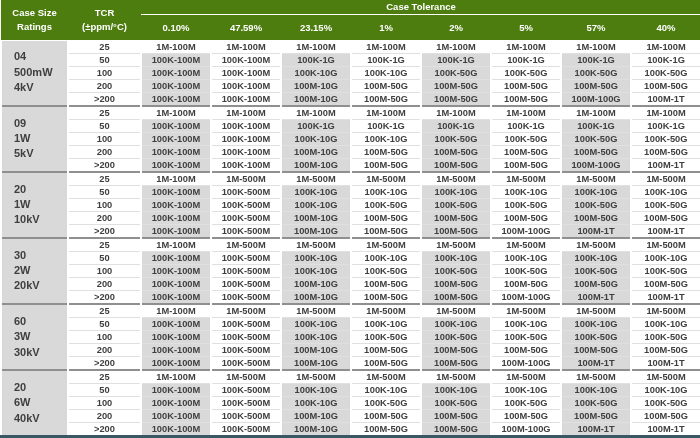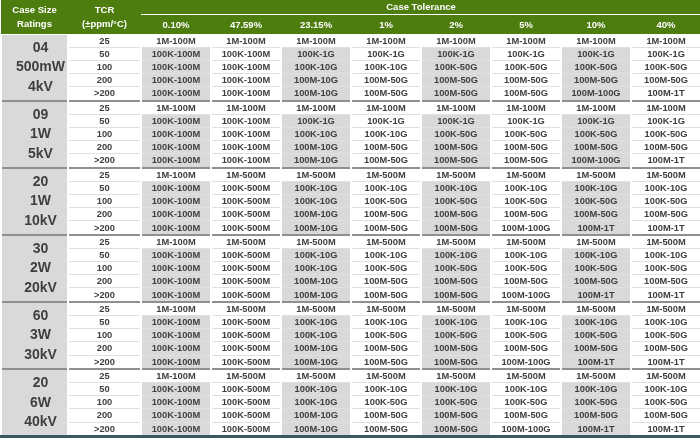--- a/index.html
+++ b/index.html
@@ -2,30 +2,30 @@
 <html><head>
 <meta charset="utf-8">
 <style>
   html,body{margin:0;padding:0;background:#fff;}
   .page{width:700px;height:438px;overflow:hidden;background:#fff;}
   table{width:700px;height:438px;border-collapse:collapse;table-layout:fixed;
         font-family:"Liberation Sans",sans-serif;border-bottom:3px solid #3a5864;}
   col.c-case{width:67px;} col.c-tcr{width:73px;} col.c-tol{width:70px;}
   thead th{background:#4d7c0f;color:#ffffff;font-size:9.5px;font-weight:bold;
            padding:0;border-bottom:1px solid #ffffff;vertical-align:middle;}
-  thead tr.h1{height:14px;} thead tr.h2{height:20px;}
+  thead tr.h1{height:14px;} thead tr.h2{height:26px;}
   th.corner,th.tcr-h{vertical-align:middle;}
   th .hline{display:block;line-height:1.45;}
   tbody td{font-size:9.3px;font-weight:bold;color:#3f3f3f;text-align:center;
            padding:0;height:12px;background:#ffffff;
            border-left:2px solid #ffffff;border-right:2px solid #ffffff;
            border-bottom:1px solid #e0e0e0;white-space:nowrap;overflow:hidden;}
   tbody td.shade{background:#d9d9d9;}
-  tbody td.case{background:#d9d9d9;text-align:center;vertical-align:middle;
-                padding-left:12px;font-size:14px;border-bottom:1px solid #e0e0e0;}
+  tbody td.case{background:#d9d9d9;text-align:left;vertical-align:middle;
+                padding-left:12px;font-size:11px;border-bottom:1px solid #e0e0e0;}
   tbody td.case .cline{display:block;line-height:1.4;}
   tbody tr.group-sep td{border-top:2px solid #8f8f8f;}
   tbody tr:last-child td{border-bottom:3px solid #3a5864;}
 </style>
 </head>
 <body>
 
 <div class="page">
   <table>
     <colgroup>
@@ -52,21 +52,21 @@
         </th>
         <th colspan="8">Case Tolerance</th>
       </tr>
       <tr class="h2" id="tolerance-header-row">
           <th>0.10%</th>
           <th>47.59%</th>
           <th>23.15%</th>
           <th>1%</th>
           <th>2%</th>
           <th>5%</th>
-          <th>10%</th>
+          <th>57%</th>
           <th>40%</th>
         </tr>
     </thead>
     <tbody id="table-body">
         <tr>
           <td class="case" rowspan="5">
             <span class="cline">04</span>
             <span class="cline">500mW</span>
             <span class="cline">4kV</span>
           </td>

